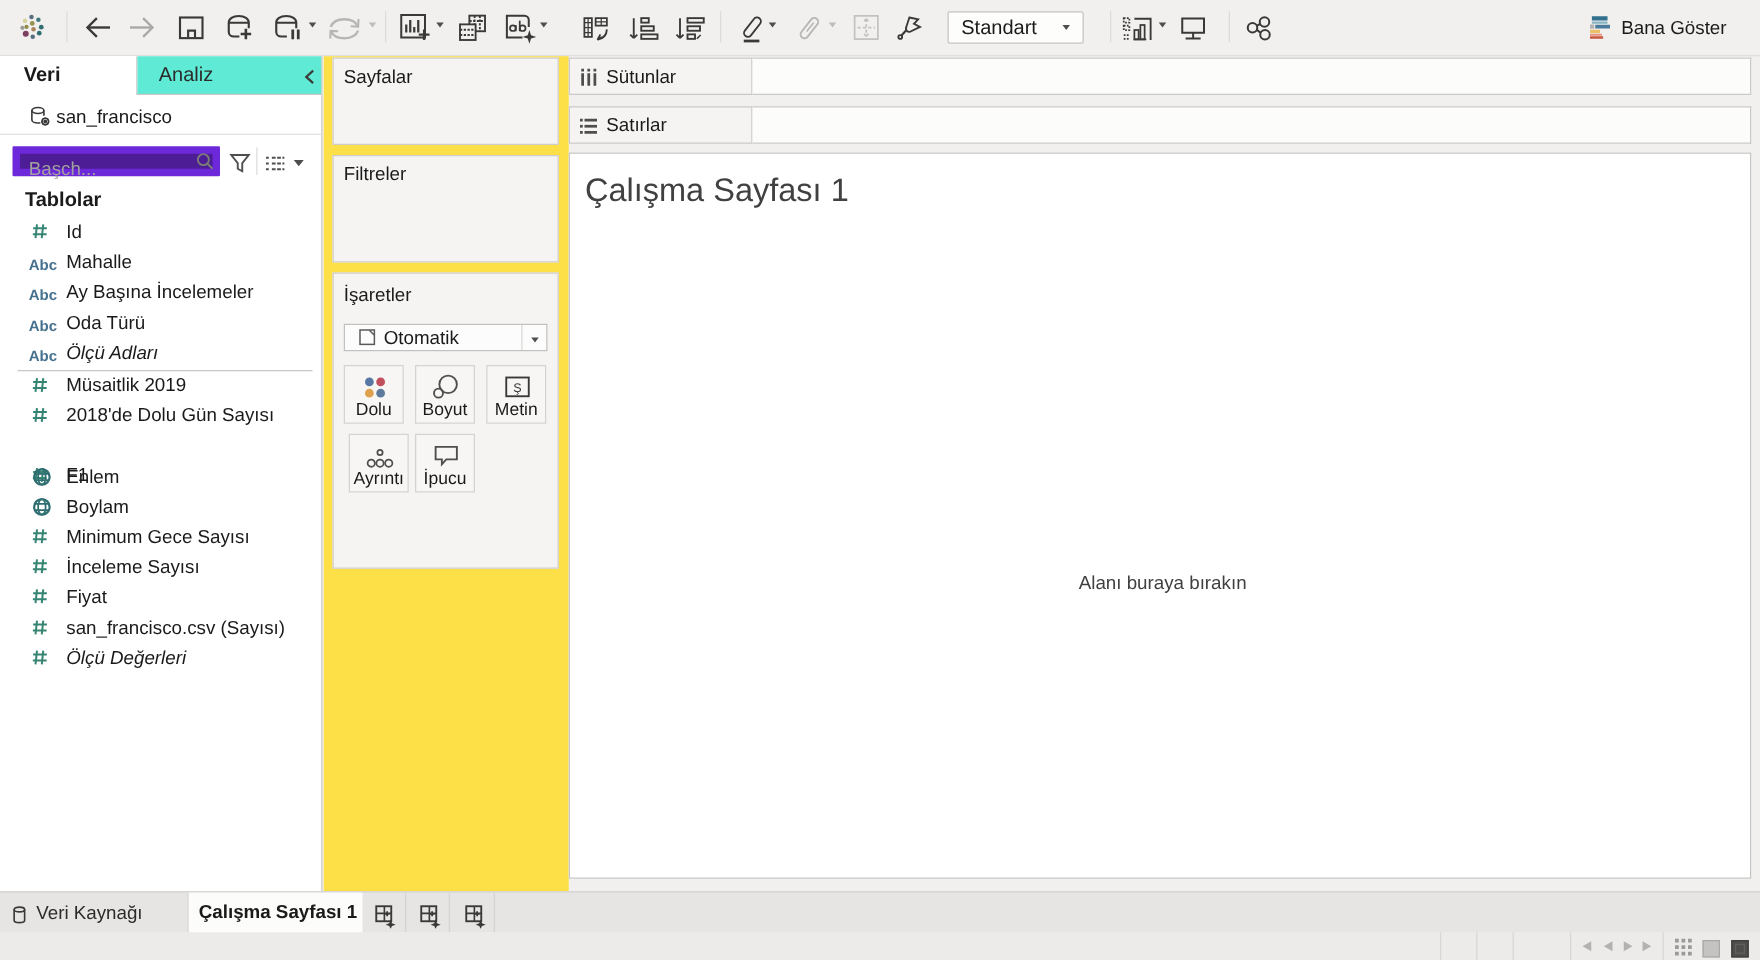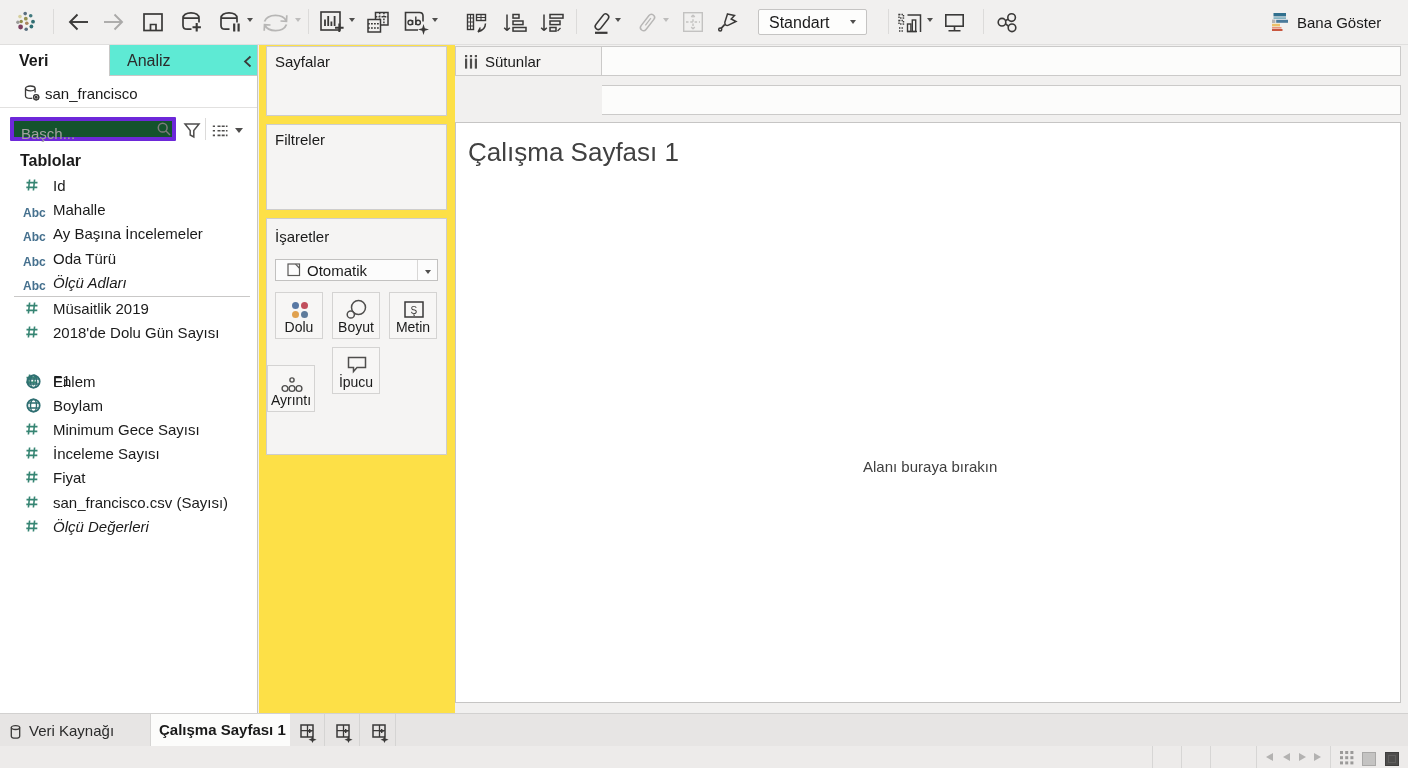--- a/index.html
+++ b/index.html
@@ -10,21 +10,21 @@
 .tsep { position:absolute; top:9px; width:1px; height:25px; background:#dcdbda; }
 .ti { position:absolute; }
 .dd { position:absolute; width:0; height:0; border-left:3.5px solid transparent; border-right:3.5px solid transparent; border-top:4.5px solid #4f4e4d; }
 .dd.dis { border-top-color:#bebdbc; }
 
 #sidebar { left:0; top:45px; width:258px; height:668px; background:#fff; border-right:1px solid #c6c5c4; }
 #tab-veri { position:absolute; left:0; top:0; width:110px; height:31px; background:#fff; border-right:1px solid #c9c8c7; font-weight:bold; font-size:16px; color:#1a1a1a; line-height:31px; padding-left:19px; }
 #tab-analiz { position:absolute; left:110px; top:0; width:147px; height:31px; background:#5eead4; border-bottom:1px solid #c9c8c7; font-size:16px; color:#2b2b2b; line-height:31px; padding-left:17px; }
 #dsline { position:absolute; left:0; top:62px; width:257px; height:1px; background:#e2e1e0; }
 .dsname { position:absolute; left:45px; top:40px; font-size:15px; color:#1a1a1a; }
-#searchbox { position:absolute; left:10px; top:72px; width:166px; height:24px; border:4px solid #6d28d9; background:#14532d; border-radius:1px; }
+#searchbox { position:absolute; left:10px; top:72px; width:166px; height:24px; border:6px solid #6d28d9; background:#4c1d95; border-radius:1px; }
 #searchbox span { position:absolute; left:7px; top:4px; font-size:15px; color:#a2a1a0; }
 #tablolar { position:absolute; left:20px; top:107px; font-size:16px; font-weight:bold; color:#1a1a1a; }
 .field { position:absolute; left:0; width:259px; height:20px; font-size:15px; color:#1a1a1a; }
 .field .fname { position:absolute; left:53px; top:0px; white-space:nowrap; }
 .field .ficon { position:absolute; }
 .ital { font-style:italic; }
 #fieldsep { position:absolute; left:14px; top:251px; width:236px; height:1px; background:#c9c8c7; }
 
 #midpanel { left:259px; top:45px; width:196px; height:668px; background:#fde047; }
 .card { position:absolute; left:7px; width:181px; background:#f5f4f3; border:1px solid #cecdcc; }
@@ -524,21 +524,21 @@
       <div class="ti" id="i-metin" style="left:14px;top:8px;">
         <svg width="20" height="17" viewBox="0 0 20 17">
           <g stroke="#3a3938" stroke-width="1.5" fill="none">
             <rect x="1" y="1" width="18" height="15"></rect>
             <text x="6.5" y="12.5" font-size="10" fill="#3a3938" stroke="none" font-family="Liberation Sans">Ş</text>
           </g>
         </svg>
       </div>
       <div class="mlabel">Metin</div>
     </div>
-  <div class="mbtn" style="left:8px;top:302px;margin-top:18px;">
+  <div class="mbtn" style="left:20px;top:302px;">
       <div class="ti" id="i-ayrinti" style="left:13px;top:10px;">
         <svg width="22" height="18" viewBox="0 0 22 18">
           <g stroke="#4f4e4d" stroke-width="1.4" fill="none">
             <circle cx="11" cy="4" r="2.1"></circle>
             <circle cx="4" cy="12.5" r="2.9"></circle>
             <circle cx="11" cy="12.5" r="2.9"></circle>
             <circle cx="18" cy="12.5" r="2.9"></circle>
           </g>
         </svg>
       </div>
@@ -568,20 +568,35 @@
             <rect x="10.8" y="0" width="2.2" height="2.2"></rect>
             <rect x="10.8" y="3.6" width="2.2" height="10"></rect>
           </g>
         </svg>
       </div>
       <span class="txt">Sütunlar</span>
     </div>
   <div class="shelfarea"></div>
 </div>
 <div class="shelfrow" style="top:85px;">
+  <div class="shelflabel">
+      <div class="ti" id="i-rows" style="left:8px;top:8px;">
+        <svg width="14" height="14" viewBox="0 0 14 14">
+          <g fill="#4f4e4d">
+            <rect x="0" y="1" width="2.2" height="2.2"></rect>
+            <rect x="3.6" y="1" width="10" height="2.2"></rect>
+            <rect x="0" y="5.9" width="2.2" height="2.2"></rect>
+            <rect x="3.6" y="5.9" width="10" height="2.2"></rect>
+            <rect x="0" y="10.8" width="2.2" height="2.2"></rect>
+            <rect x="3.6" y="10.8" width="10" height="2.2"></rect>
+          </g>
+        </svg>
+      </div>
+      <span class="txt">Satırlar</span>
+    </div>
   <div class="shelfarea"></div>
 </div>
 
 <div class="abs" id="canvas">
   <div id="cstitle">Çalışma Sayfası 1</div>
   <div id="drophint">Alanı buraya bırakın</div>
 </div>
 
 <div class="abs" id="tabbar">
   <div id="tab-vk">

